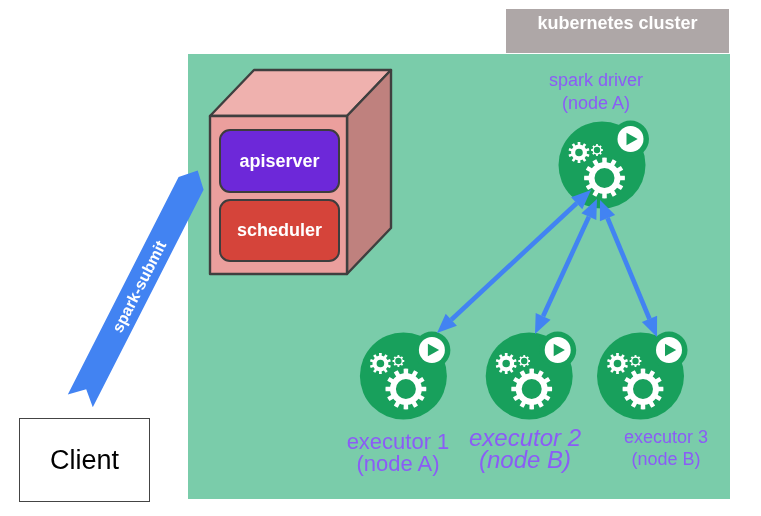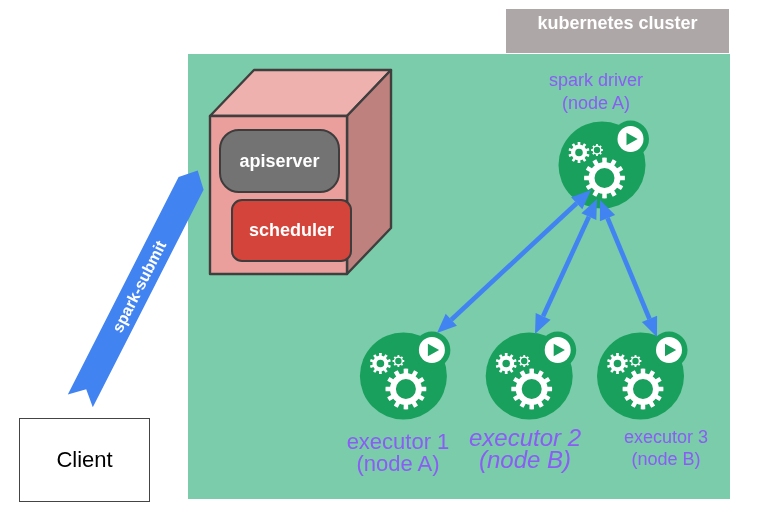--- a/index.html
+++ b/index.html
@@ -30,19 +30,19 @@
     <use href="#podicon" x="403.4" y="376"></use>
     <use href="#podicon" x="529.2" y="376"></use>
     <use href="#podicon" x="640.5" y="376"></use>
     <line x1="576.7" y1="203.3" x2="451.3" y2="319.7" stroke="#4283f2" stroke-width="4.6"></line>
       <path d="M591.0,190.0 L582.3,209.3 L571.1,197.3 Z M437.0,333.0 L445.7,313.7 L456.9,325.7 Z" fill="#4283f2"></path>
 <line x1="588.9" y1="216.7" x2="543.1" y2="316.3" stroke="#4283f2" stroke-width="4.6"></line>
       <path d="M597.0,199.0 L596.3,220.1 L581.4,213.3 Z M535.0,334.0 L535.7,312.9 L550.6,319.7 Z" fill="#4283f2"></path>
 <line x1="607.5" y1="218.0" x2="649.5" y2="319.0" stroke="#4283f2" stroke-width="4.6"></line>
       <path d="M600.0,200.0 L615.1,214.9 L599.9,221.2 Z M657.0,337.0 L641.9,322.1 L657.1,315.8 Z" fill="#4283f2"></path>
   </svg>
-  <div style="position:absolute;left:219px;top:129px;width:121px;height:64px;box-sizing:border-box;border:2px solid #3d3d3d;border-radius:20px;background:#737373;color:#fff;font-weight:bold;font-size:18px;display:flex;align-items:center;justify-content:center;">apiserver</div>
-  <div style="position:absolute;left:231px;top:199px;width:121px;height:63px;box-sizing:border-box;border:2px solid #3d3d3d;border-radius:11px;background:#d5443a;color:#fff;font-weight:bold;font-size:18px;display:flex;align-items:center;justify-content:center;">scheduler</div>
+  <div style="position:absolute;left:219px;top:129px;width:121px;height:64px;box-sizing:border-box;border:2px solid #3d3d3d;border-radius:11px;background:#6d28d9;color:#fff;font-weight:bold;font-size:18px;display:flex;align-items:center;justify-content:center;">apiserver</div>
+  <div style="position:absolute;left:219px;top:199px;width:121px;height:63px;box-sizing:border-box;border:2px solid #3d3d3d;border-radius:11px;background:#d5443a;color:#fff;font-weight:bold;font-size:18px;display:flex;align-items:center;justify-content:center;">scheduler</div>
   <div class="lbl" style="left:496px;top:69px;width:200px;font-size:18px;line-height:23px;">spark driver<br>(node A)</div>
   <div class="lbl" style="left:318px;top:431px;width:160px;font-size:22px;line-height:21.5px;">executor 1<br>(node A)</div>
   <div class="lbl" style="left:445px;top:427px;width:160px;font-size:24px;line-height:21.5px;font-style:italic;">executor 2<br>(node B)</div>
   <div class="lbl" style="left:586px;top:427px;width:160px;font-size:18px;line-height:21.5px;">executor 3<br>(node B)</div>
-  <div style="position:absolute;left:19px;top:418px;width:131px;height:84px;box-sizing:border-box;border:1px solid #444;background:#fff;display:flex;align-items:center;justify-content:center;font-size:22px;">Client</div>
+  <div style="position:absolute;left:19px;top:418px;width:131px;height:84px;box-sizing:border-box;border:1px solid #444;background:#fff;display:flex;align-items:center;justify-content:center;font-size:27px;">Client</div>
 </div>
 </body></html>

